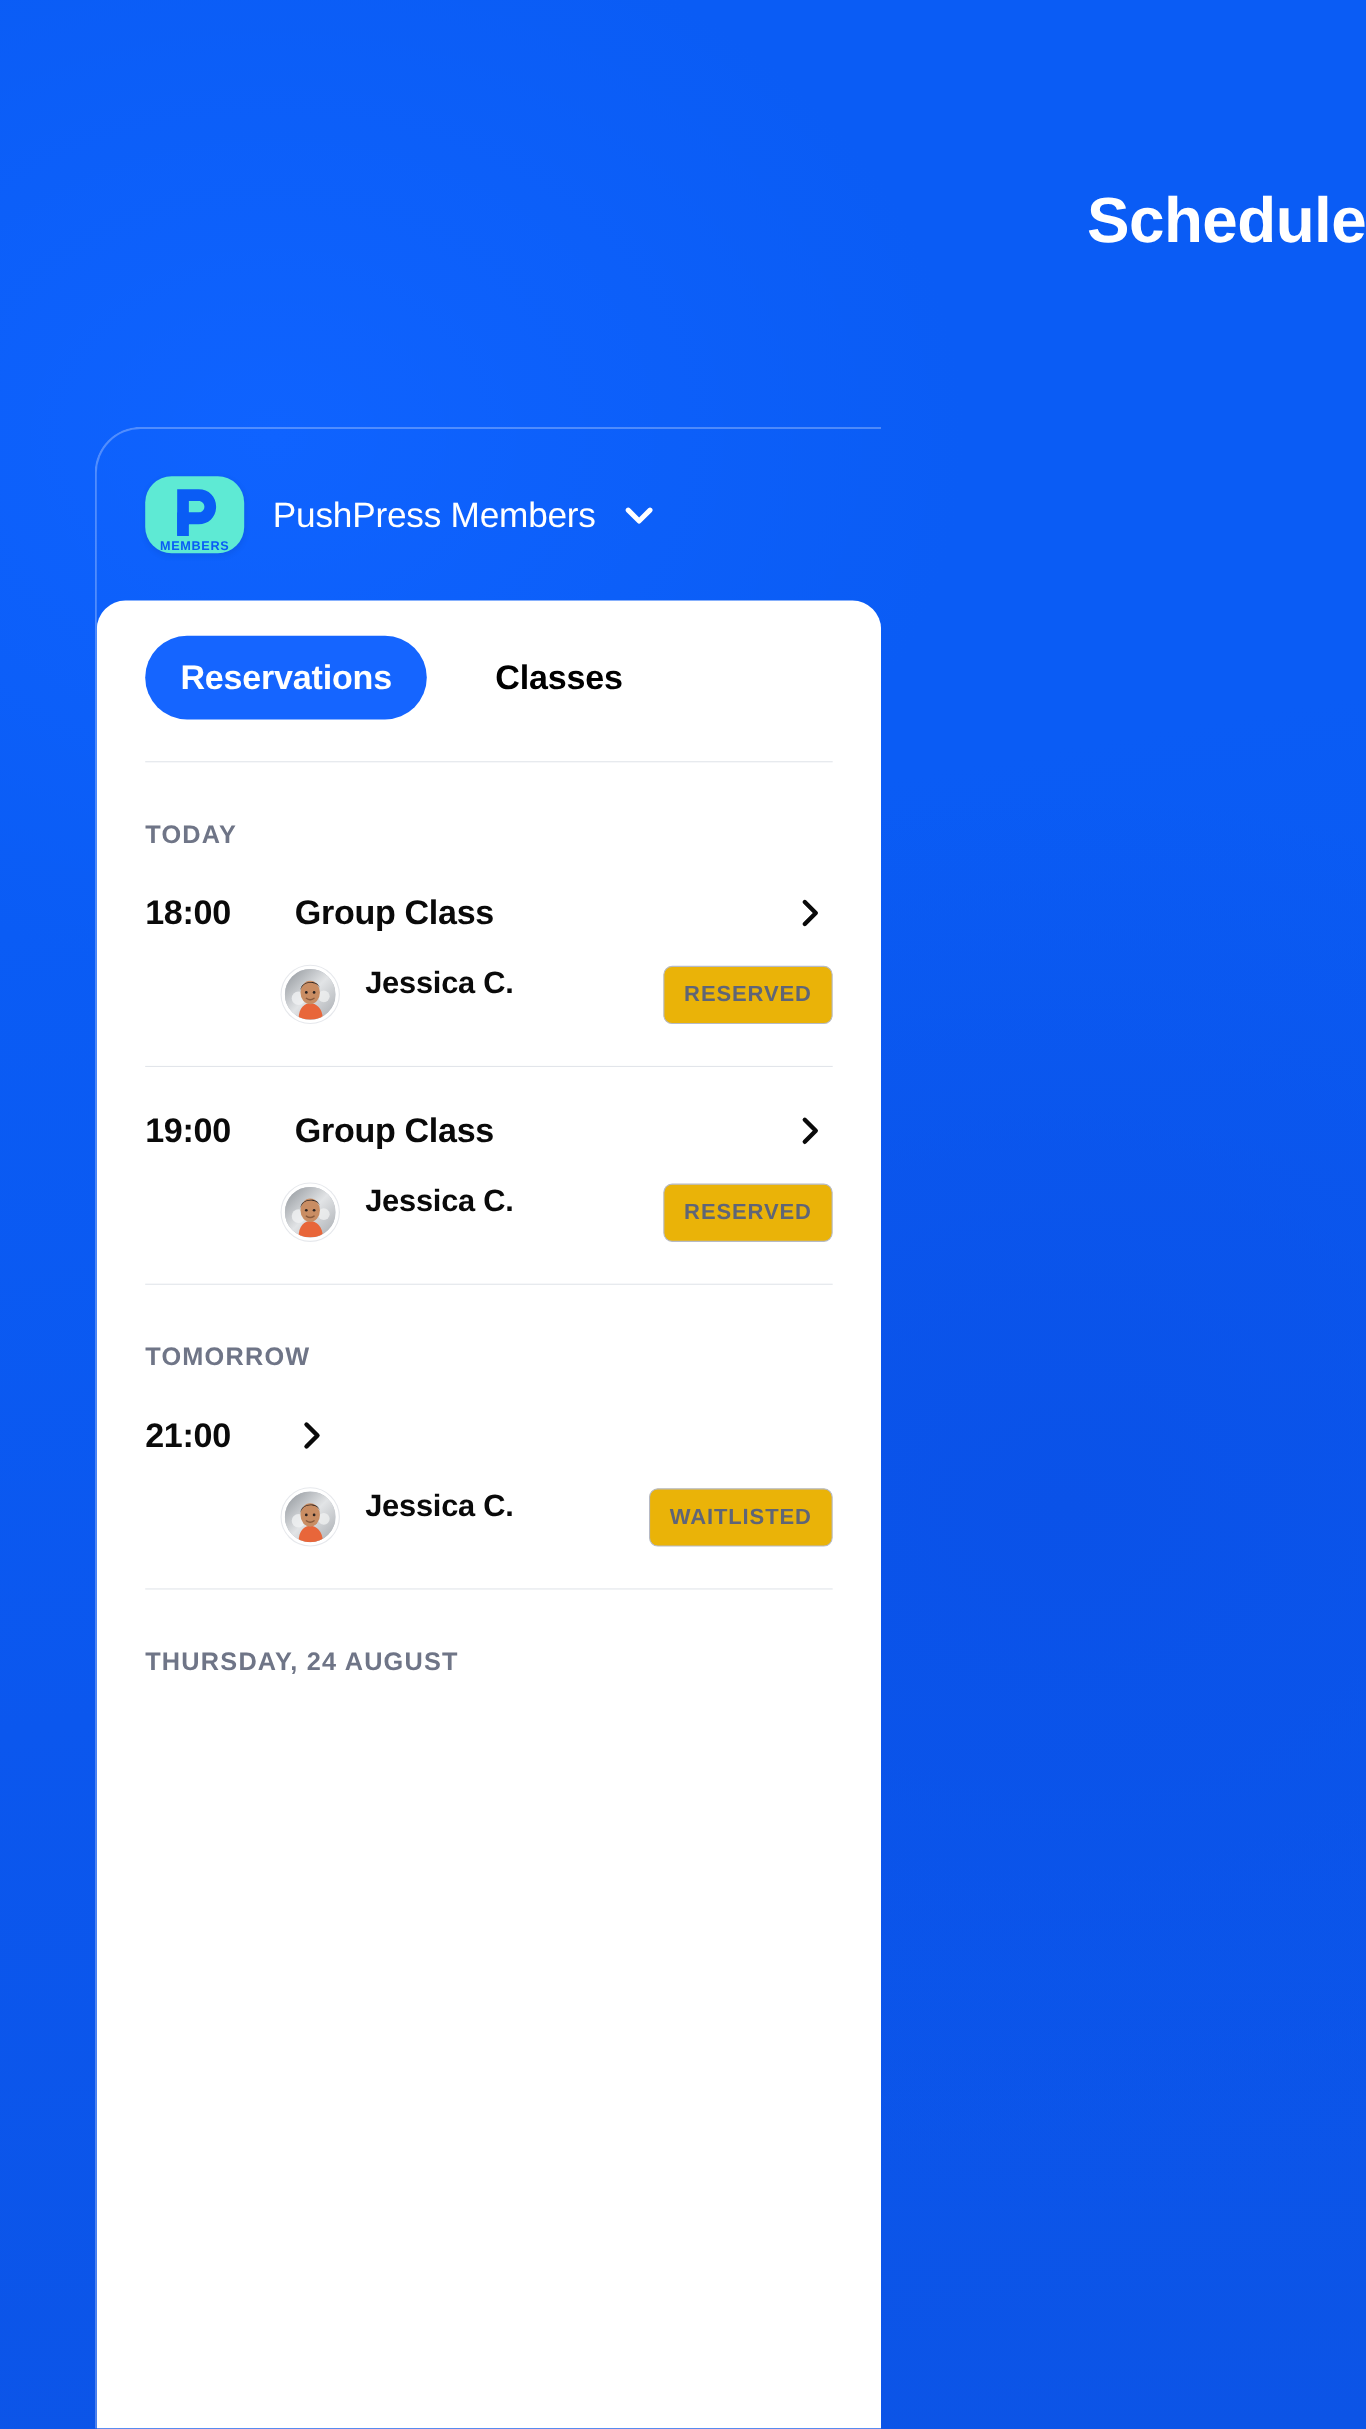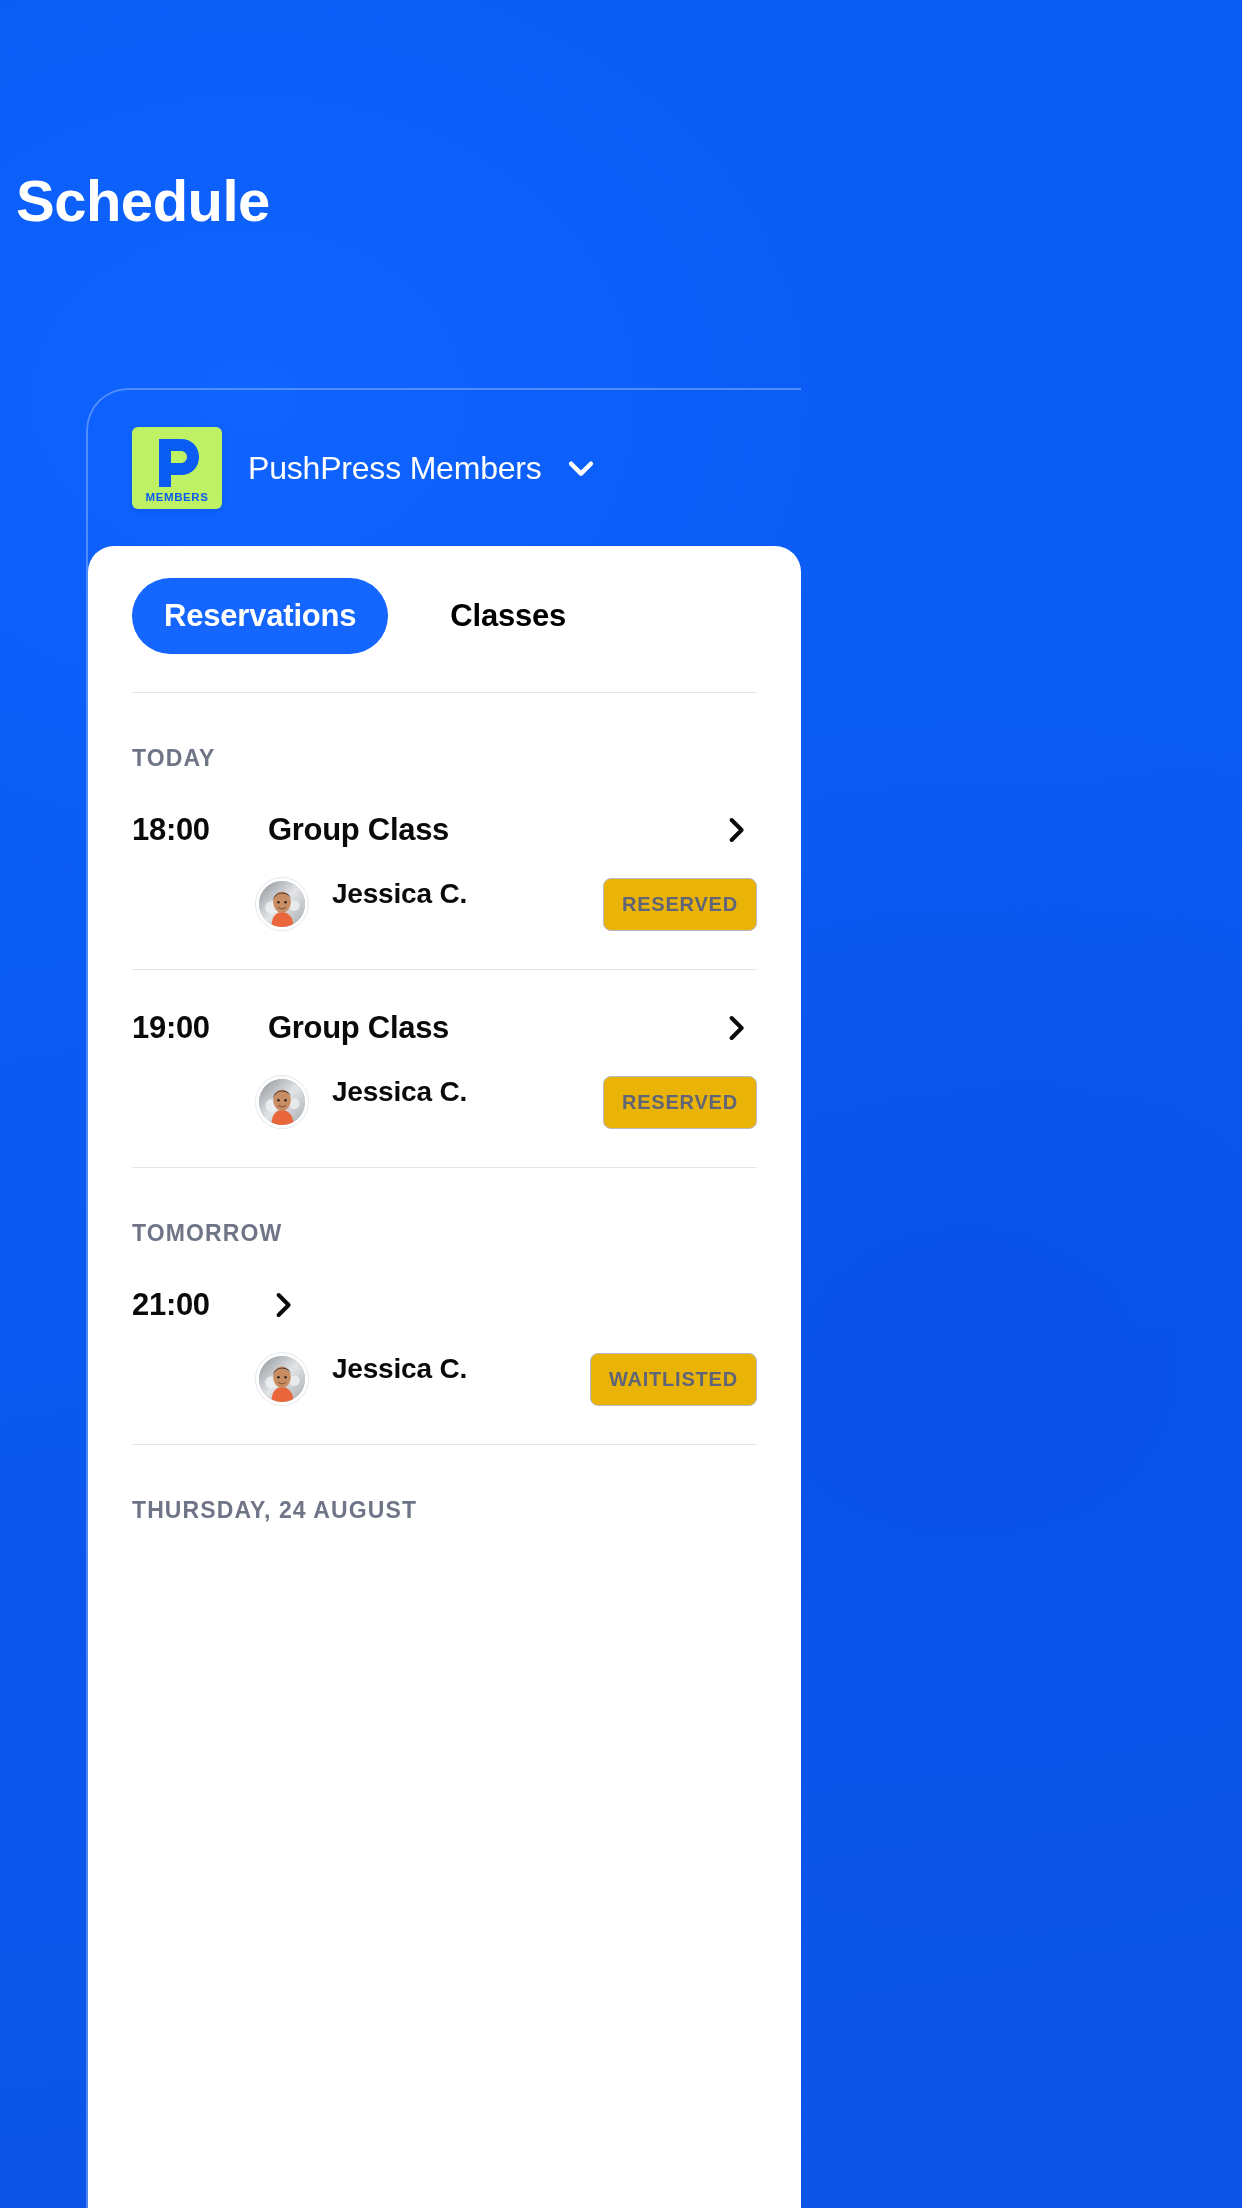--- a/index.html
+++ b/index.html
@@ -14,21 +14,21 @@
       radial-gradient(ellipse 900px 700px at 20% 18%, #0f63ff 0%, rgba(15,99,255,0) 70%),
       radial-gradient(ellipse 1100px 900px at 78% 62%, #0a52e8 0%, rgba(10,82,232,0) 72%),
       linear-gradient(170deg, #0a5cf5 0%, #0a5cf5 35%, #0b57ee 65%, #0c54e6 100%);
     position: relative;
   }
 
   
   .page-title {
     position: absolute;
     top: 172px; left: 16px; right: 0;
-    text-align: left;
+    text-align: right;
     color: #ffffff;
     font-size: 58px;
     font-weight: 700;
     letter-spacing: -0.5px;
     line-height: 1;
   }
 
   
   .phone {
     position: absolute;
@@ -53,23 +53,23 @@
   
   .app-header {
     position: relative;
     height: 156px;
     background: transparent;
     display: flex;
     align-items: center;
     padding-left: 44px;
   }
   .brand-logo {
-    width: 90px; height: 82px;
-    background: #bef264;
-    border-radius: 6px;
+    width: 90px; height: 70px;
+    background: #5eead4;
+    border-radius: 24px;
     flex: 0 0 auto;
     position: relative;
     display: flex;
     flex-direction: column;
     align-items: center;
     justify-content: flex-start;
     padding-top: 10px;
     box-shadow: 0 2px 6px rgba(0,0,0,0.08);
   }
   .brand-mark { width: 48px; height: 52px; display:block; }

